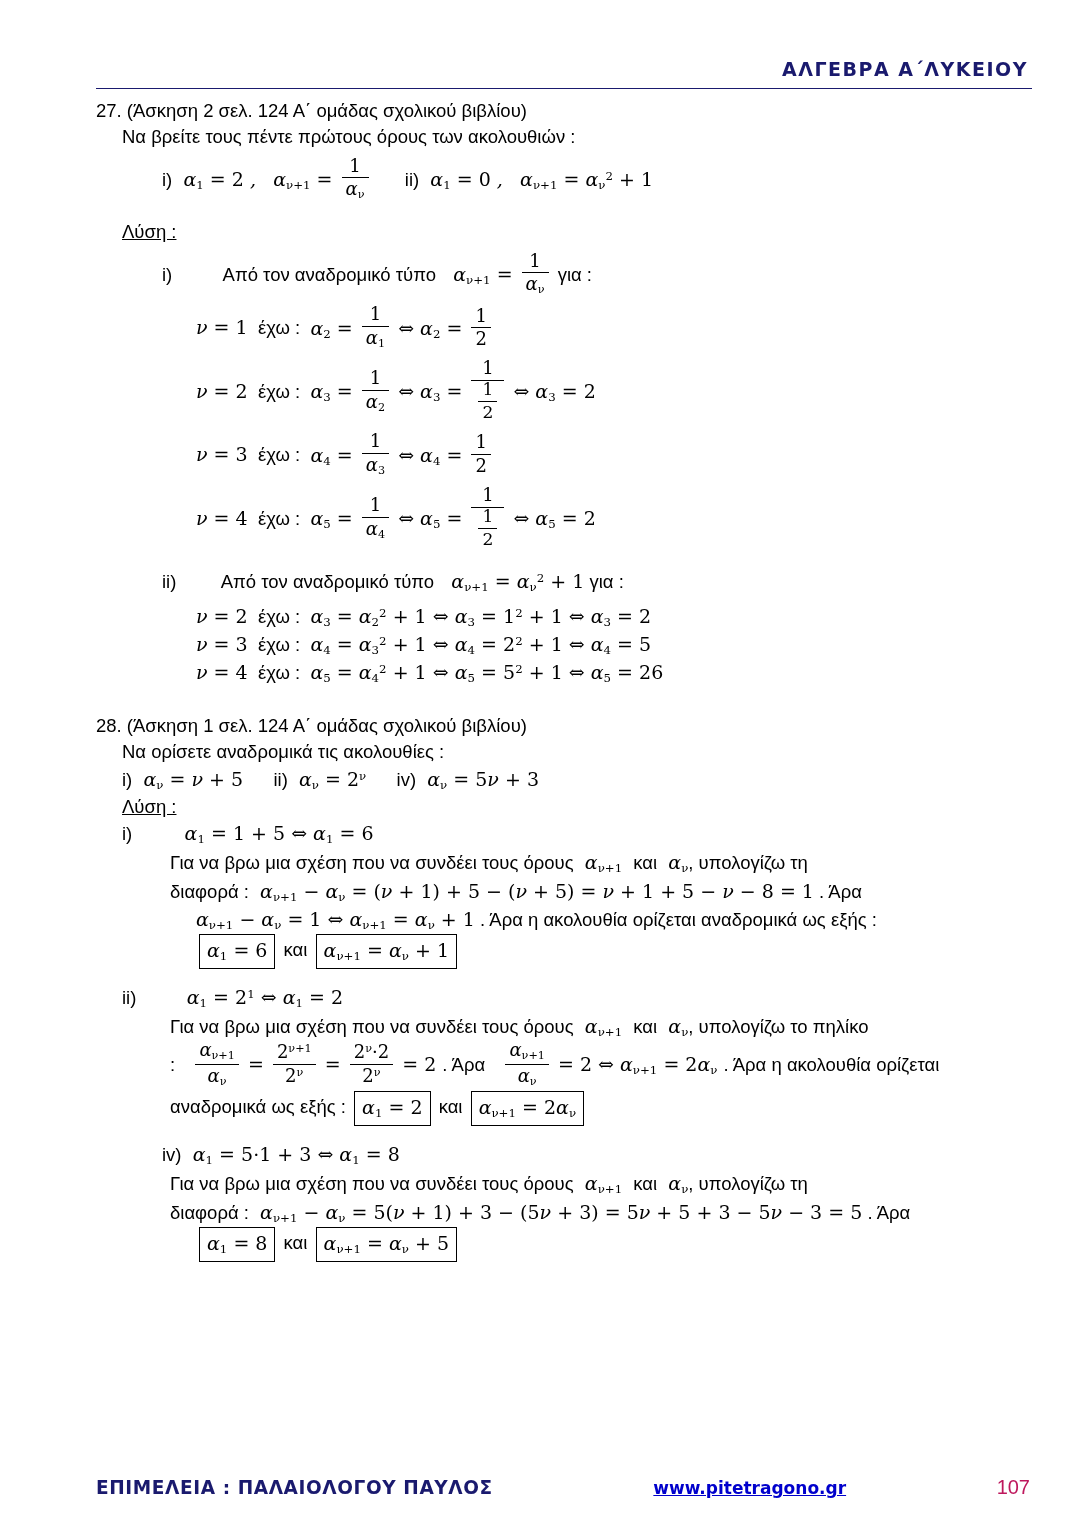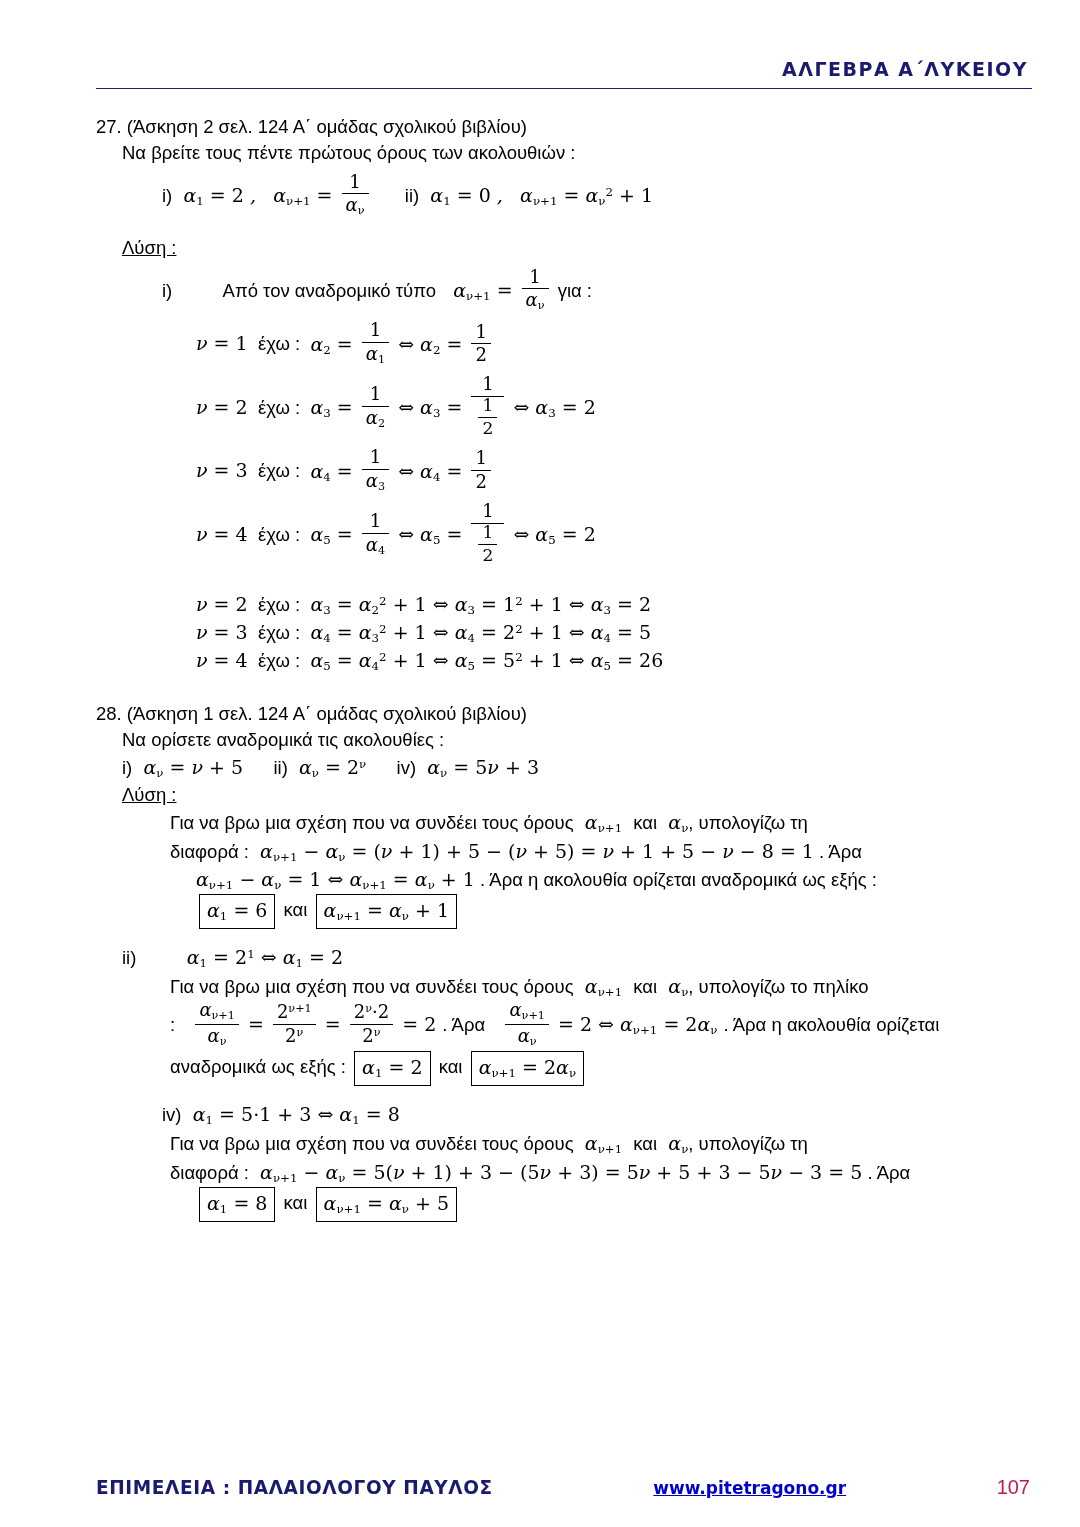--- a/index.html
+++ b/index.html
@@ -34,21 +34,21 @@
   }
   .header-rule {
     position: absolute;
     top: 88px;
     left: 96px;
     right: 48px;
     border-bottom: 1.5px solid #1a1a6e;
   }
   .content {
     position: absolute;
-    top: 114px;
+    top: 98px;
     left: 96px;
     right: 40px;
   }
   .line {
     font-size: 18.5px;
     line-height: 1.42;
     white-space: nowrap;
   }
   .wrapline {
     font-size: 18.5px;
@@ -228,20 +228,27 @@
       <span class="m">α<sub>5</sub> <span class="op">=</span>
         <span class="frac"><span class="top num">1</span><span class="bot">α<sub>4</sub></span></span>
         <span class="op">⇔</span> α<sub>5</sub> <span class="op">=</span>
         <span class="frac"><span class="top num">1</span><span class="bot"><span class="frac"><span class="top num">1</span><span class="bot num">2</span></span></span></span>
         <span class="op">⇔</span> α<sub>5</sub> <span class="op">= 2</span>
       </span>
     </div>
 
     <div class="gap-m"></div>
 
+    <div class="line indent2">
+      <span>ii)</span>
+      <span style="display:inline-block;width:34px"></span>
+      <span>Από τον αναδρομικό τύπο</span>
+      <span class="m">&nbsp;&nbsp;α<sub>ν+1</sub> <span class="op">=</span> α<sub>ν</sub><sup>2</sup> <span class="op">+ 1</span></span>
+      <span>για :</span>
+    </div>
 
     <div class="gap-s"></div>
 
 
     <div class="line indent4">
       <span class="m">ν <span class="op">= 2</span></span>
       <span class="gk">&nbsp;έχω :&nbsp;</span>
       <span class="m">α<sub>3</sub> <span class="op">=</span> α<sub>2</sub><sup>2</sup> <span class="op">+ 1 ⇔</span> α<sub>3</sub> <span class="op">= 1<sup>2</sup> + 1 ⇔</span> α<sub>3</sub> <span class="op">= 2</span></span>
     </div>
 
@@ -268,20 +275,25 @@
       <span style="display:inline-block;width:20px"></span>
       <span>ii)</span>
       <span class="m">&nbsp;α<sub>ν</sub> <span class="op">= 2</span><sup>ν</sup></span>
       <span style="display:inline-block;width:20px"></span>
       <span>iv)</span>
       <span class="m">&nbsp;α<sub>ν</sub> <span class="op">= 5</span>ν <span class="op">+ 3</span></span>
     </div>
 
     <div class="line indent1 u">Λύση :</div>
 
+    <div class="line indent1">
+      <span>i)</span>
+      <span style="display:inline-block;width:42px"></span>
+      <span class="m">α<sub>1</sub> <span class="op">= 1 + 5 ⇔</span> α<sub>1</sub> <span class="op">= 6</span></span>
+    </div>
 
     <div class="wrapline indent3">
       <span>Για να βρω μια σχέση που να συνδέει τους όρους</span>
       <span class="m">&nbsp;α<sub>ν+1</sub>&nbsp;</span>
       <span>και</span>
       <span class="m">&nbsp;α<sub>ν</sub></span><span>, υπολογίζω τη</span>
     </div>
 
     <div class="line indent3">
       <span>διαφορά :</span>

